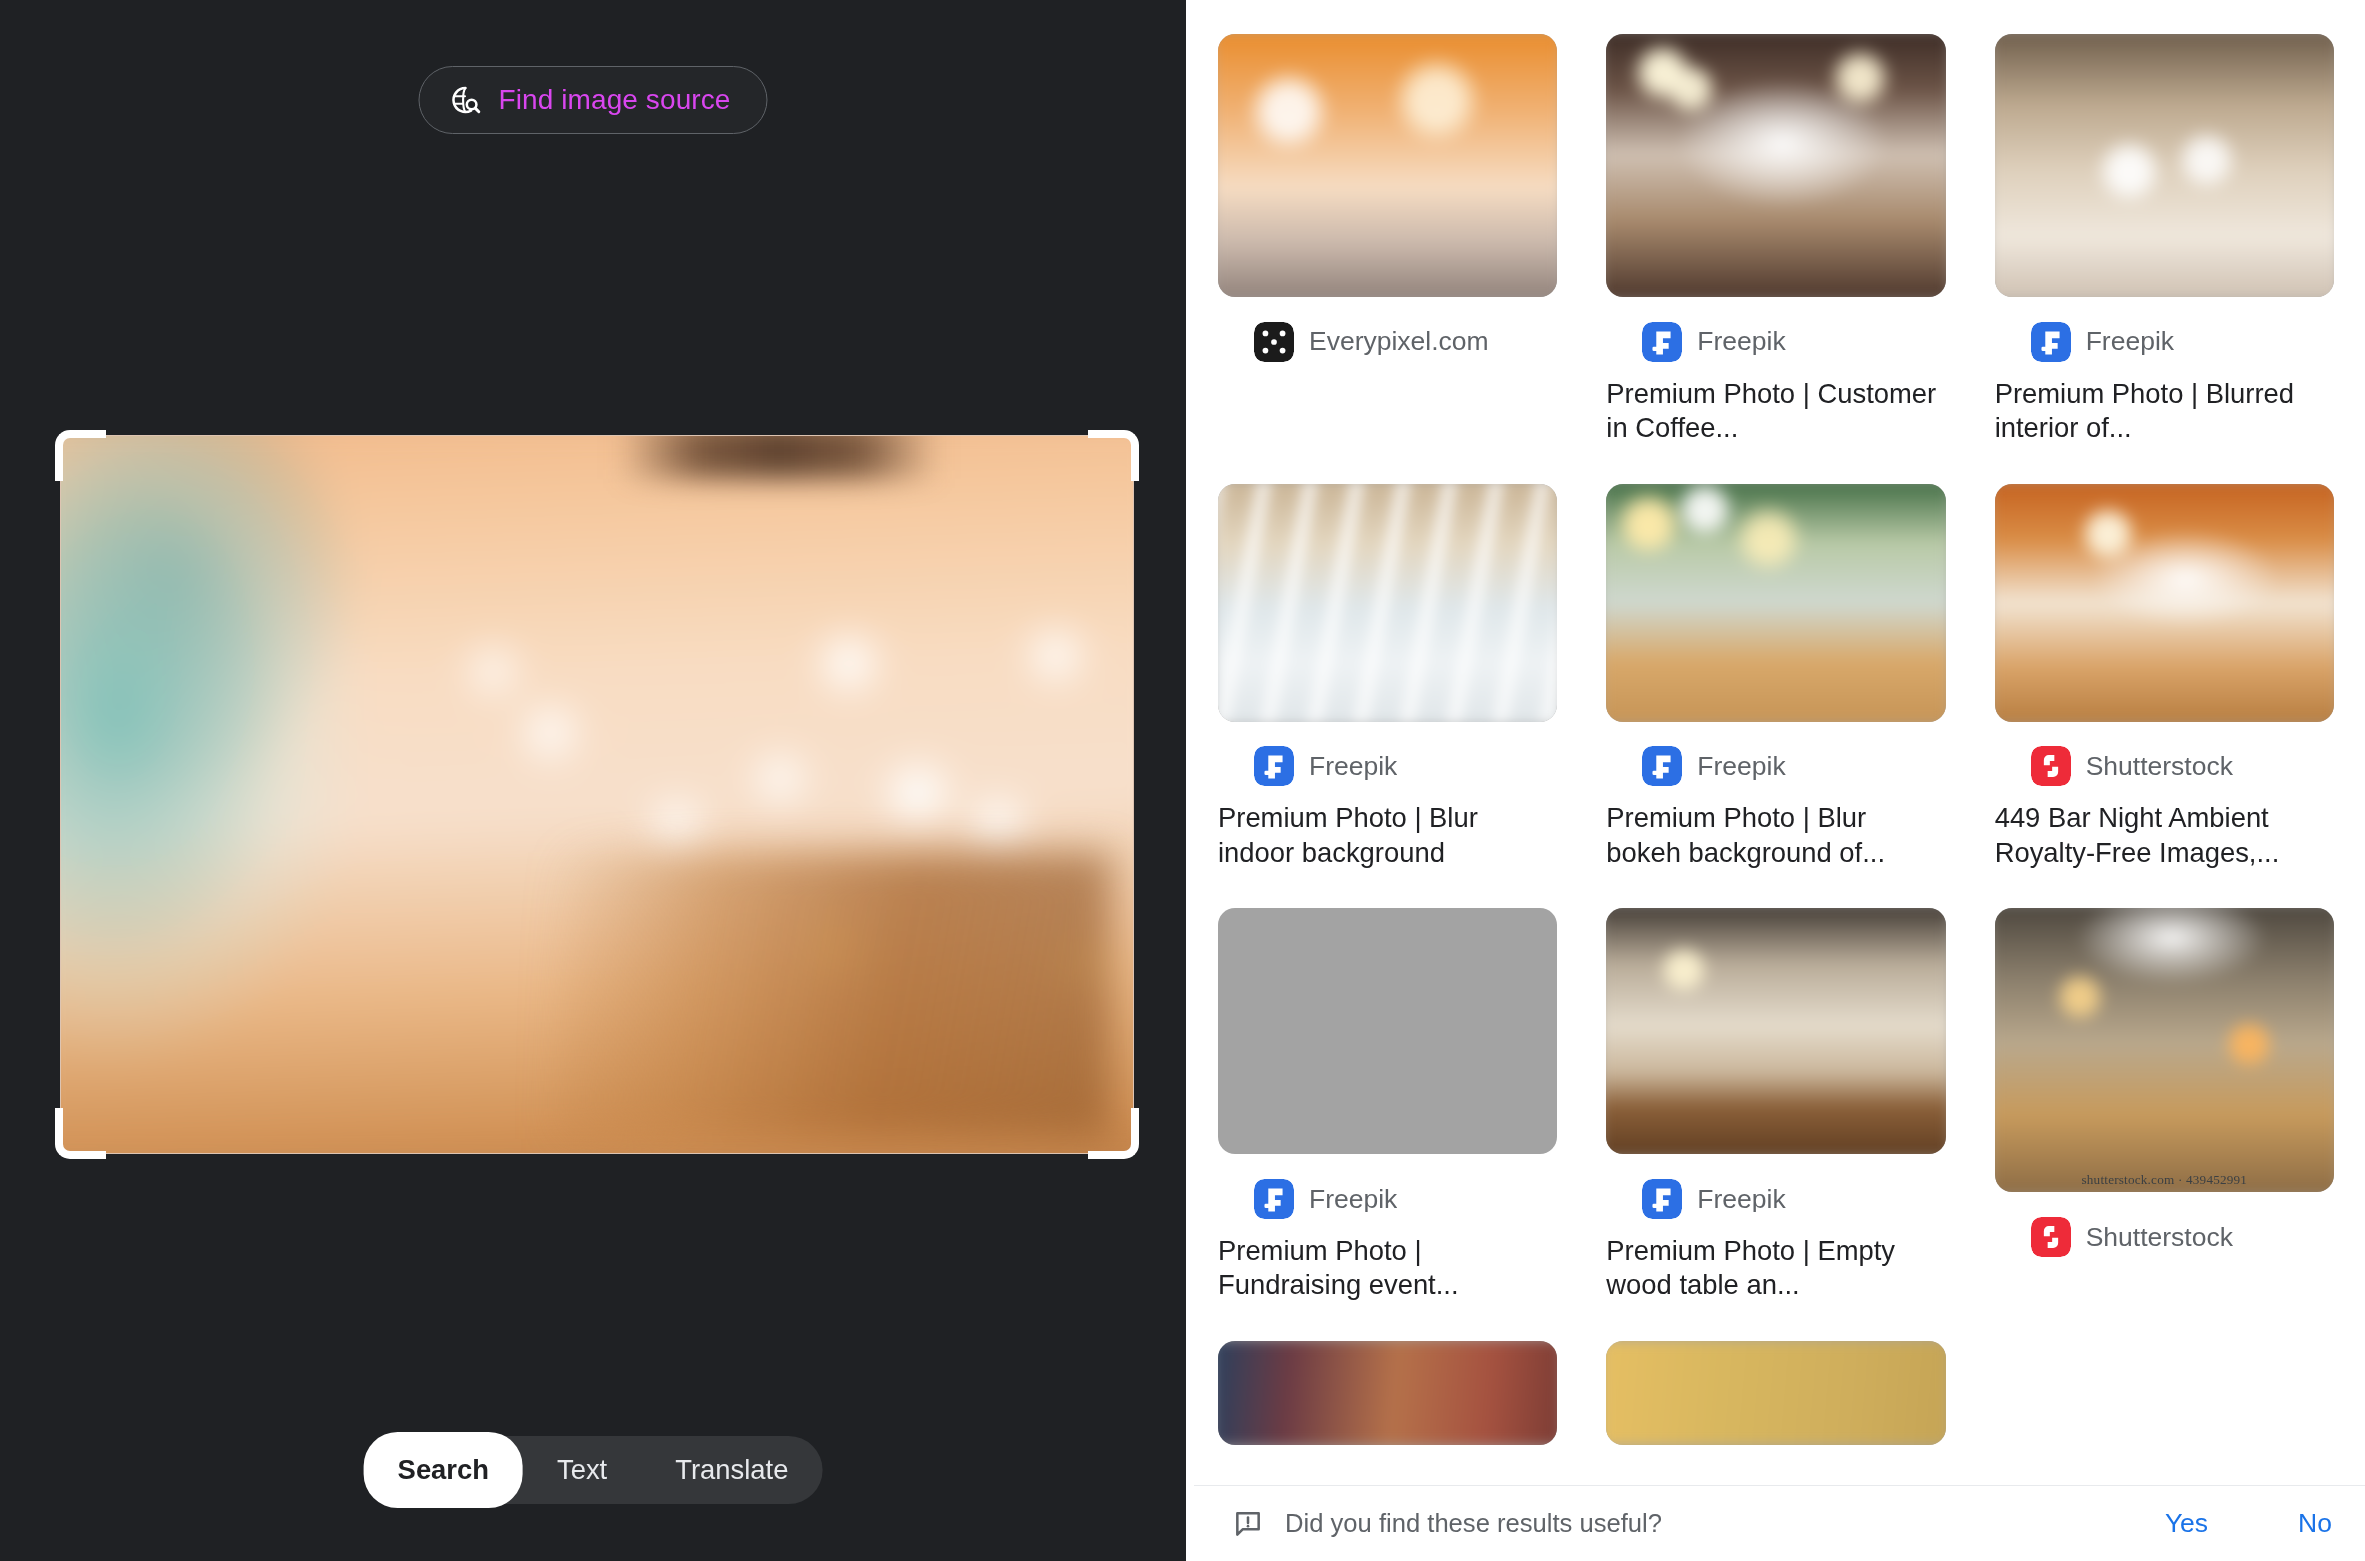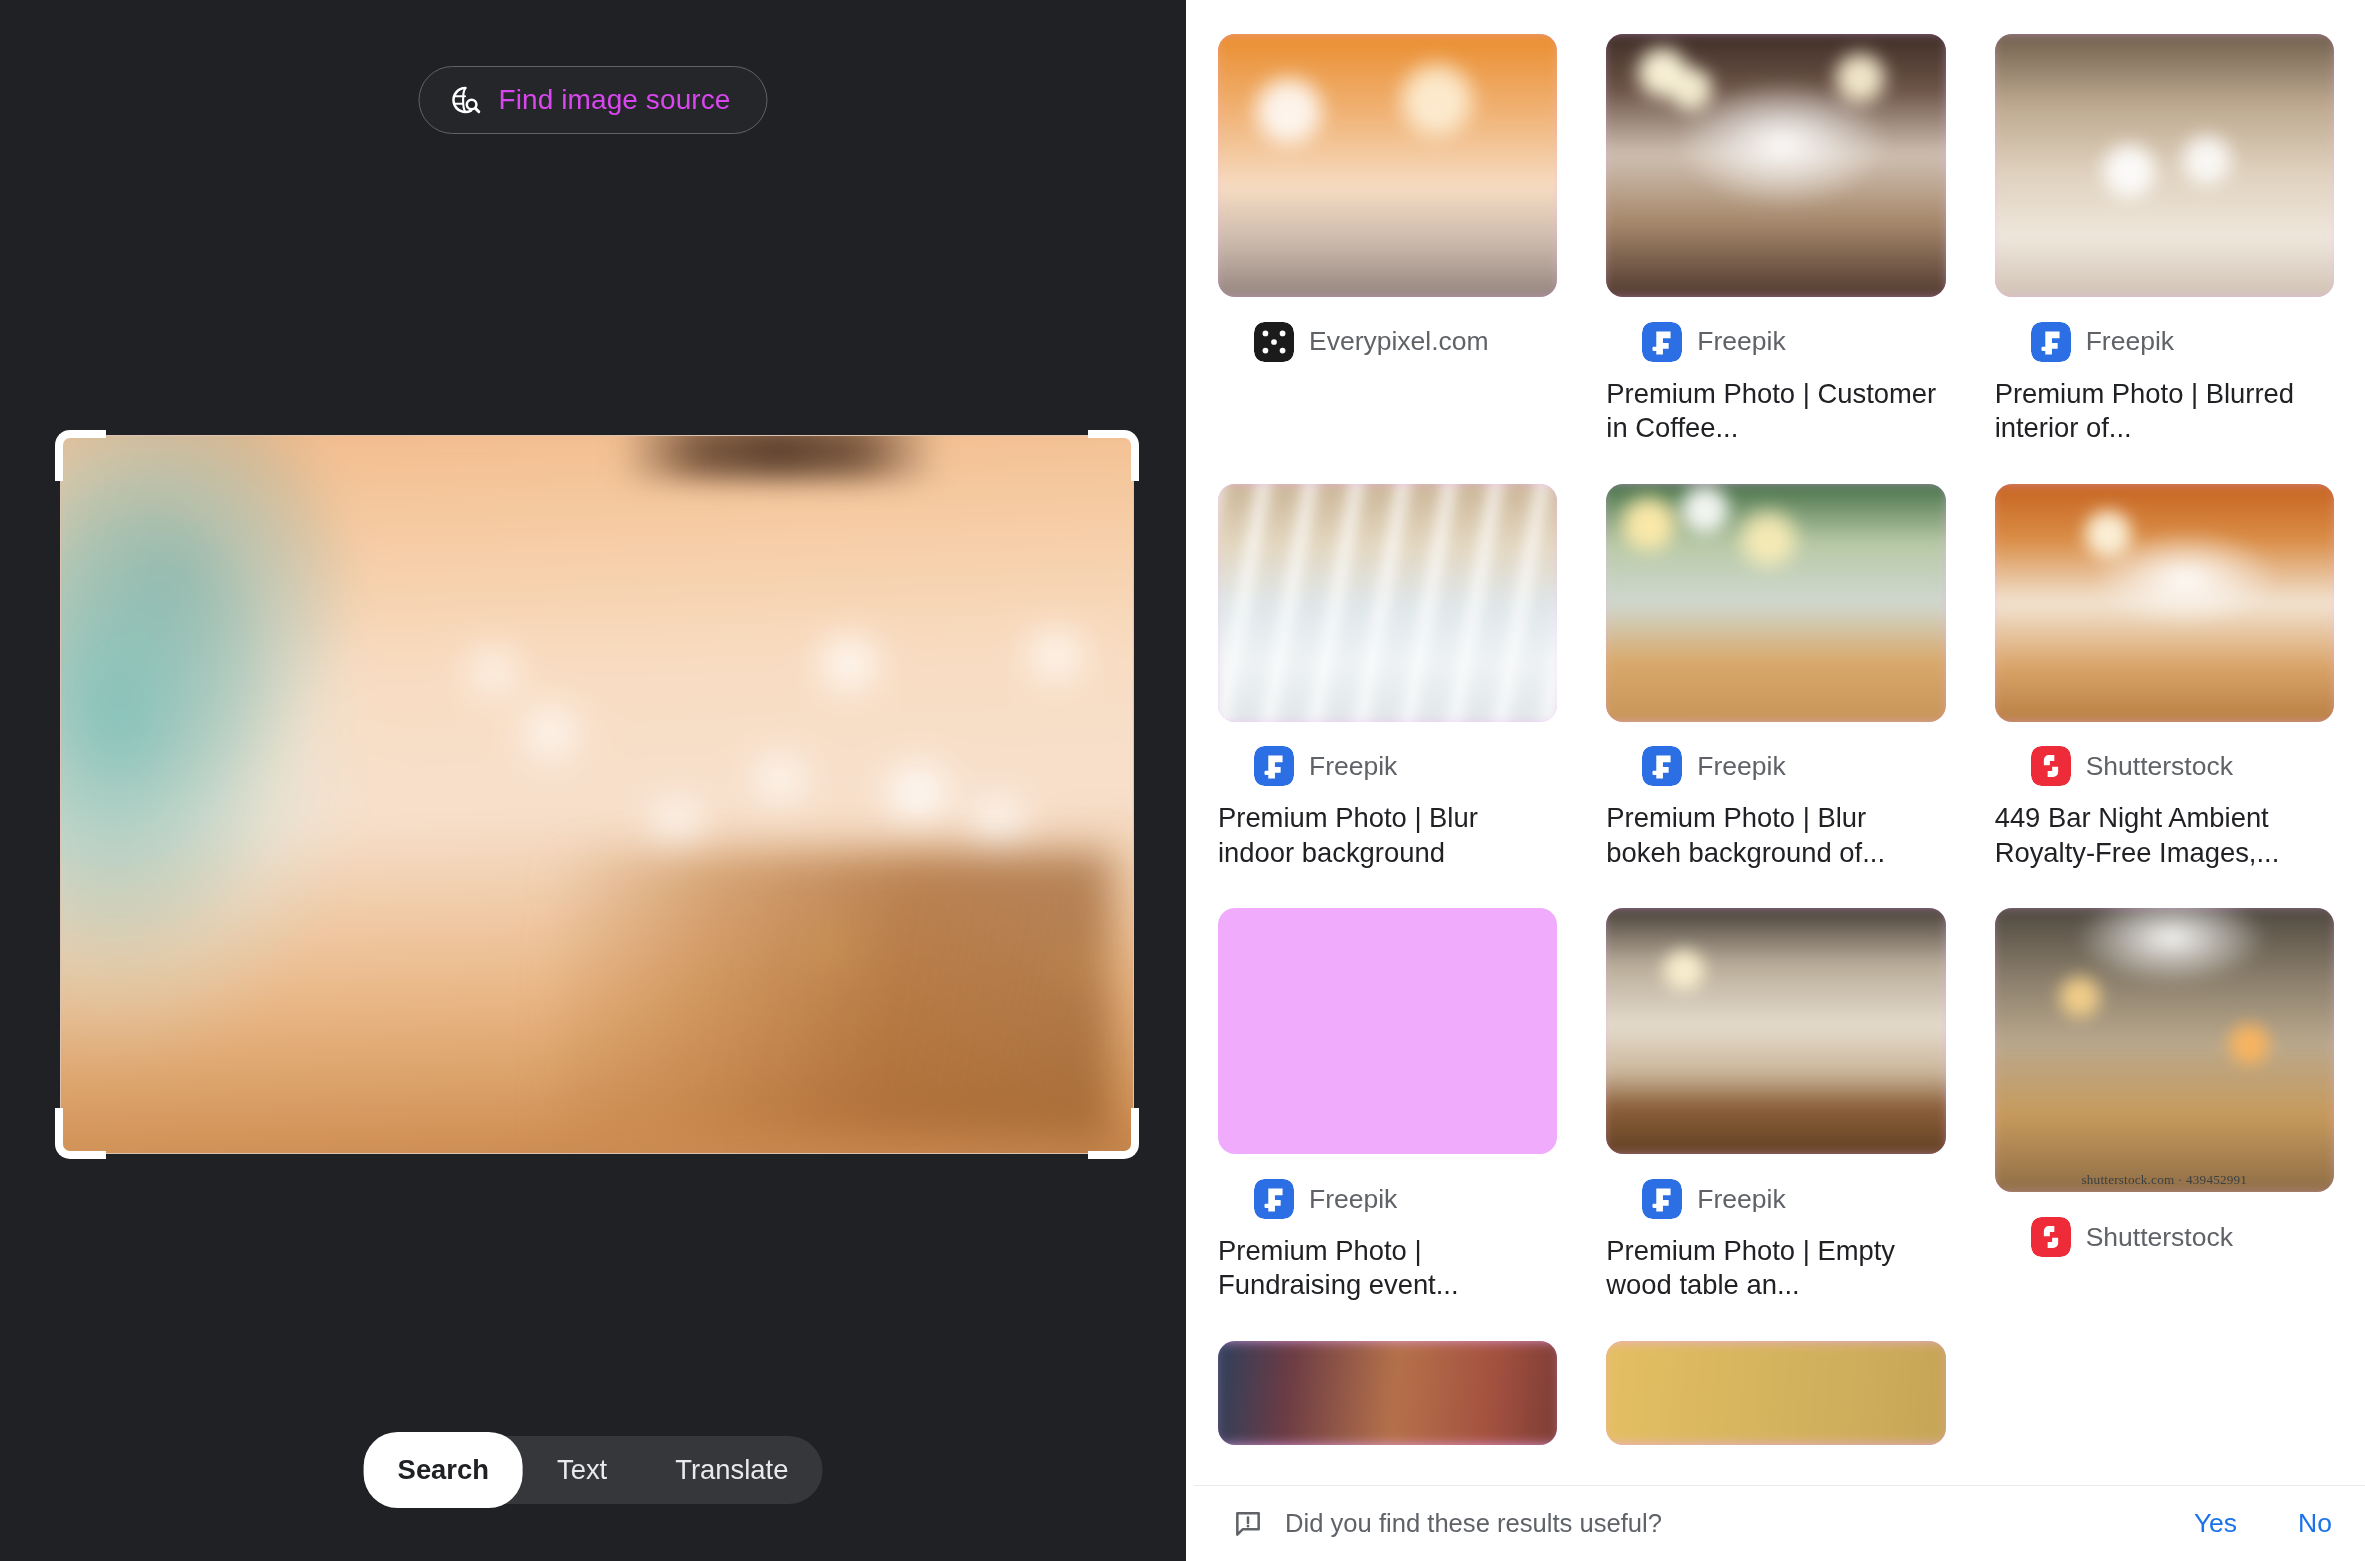--- a/index.html
+++ b/index.html
@@ -129,21 +129,21 @@
   }
   .grid {
     display: grid;
     grid-template-columns: repeat(3, 1fr);
     column-gap: 49px;
     align-items: start;
   }
   .card { cursor: pointer; margin-bottom: 38px; }
   .thumb-wrap {
     width: 100%;
-    background: #f0abfc;
+    background: #a3a3a3;
     border-radius: 17px;
     overflow: hidden;
     display: flex; align-items: center; justify-content: center;
     position: relative;
   }
   .thumb {
     width: 100%;
     display: block;
     filter: blur(6.6px);
     transform: scale(1.04);
@@ -186,21 +186,21 @@
   .feedback-bar {
     position: absolute; left: 8px; right: 0; bottom: 0;
     height: 76px;
     background: #ffffff;
     border-top: 0.9px solid #e8eaed;
     display: flex; align-items: center;
     padding: 0 34px 0 38px;
   }
   .fb-left { display: flex; align-items: center; gap: 21px; }
   .fb-text { font-size: 25.6px; color: #5f6368; }
-  .fb-actions { margin-left: auto; display: flex; gap: 61px; }
+  .fb-actions { margin-left: auto; display: flex; gap: 90px; }
   .fb-link { font-size: 26.5px; color: #1a73e8; cursor: pointer; font-weight: 500; }
 </style>
 </head>
 <body>
 
 <div class="app">
 
   <div class="left-pane">
 
     <div class="find-source-btn">

